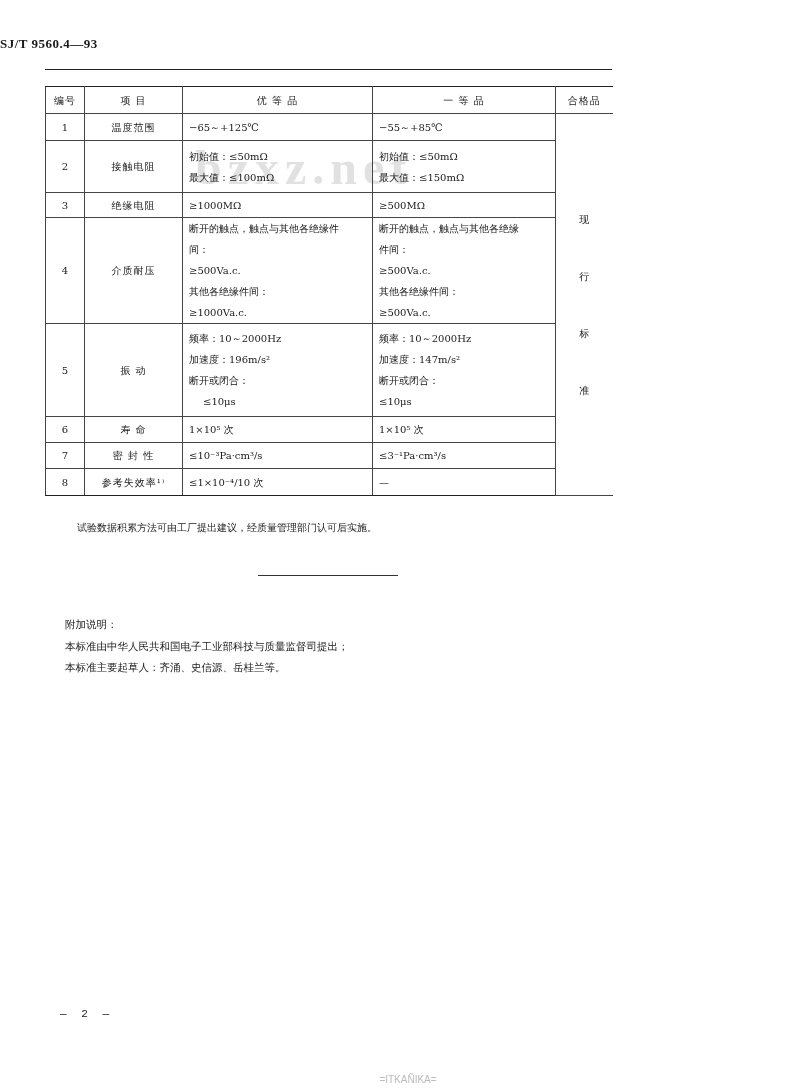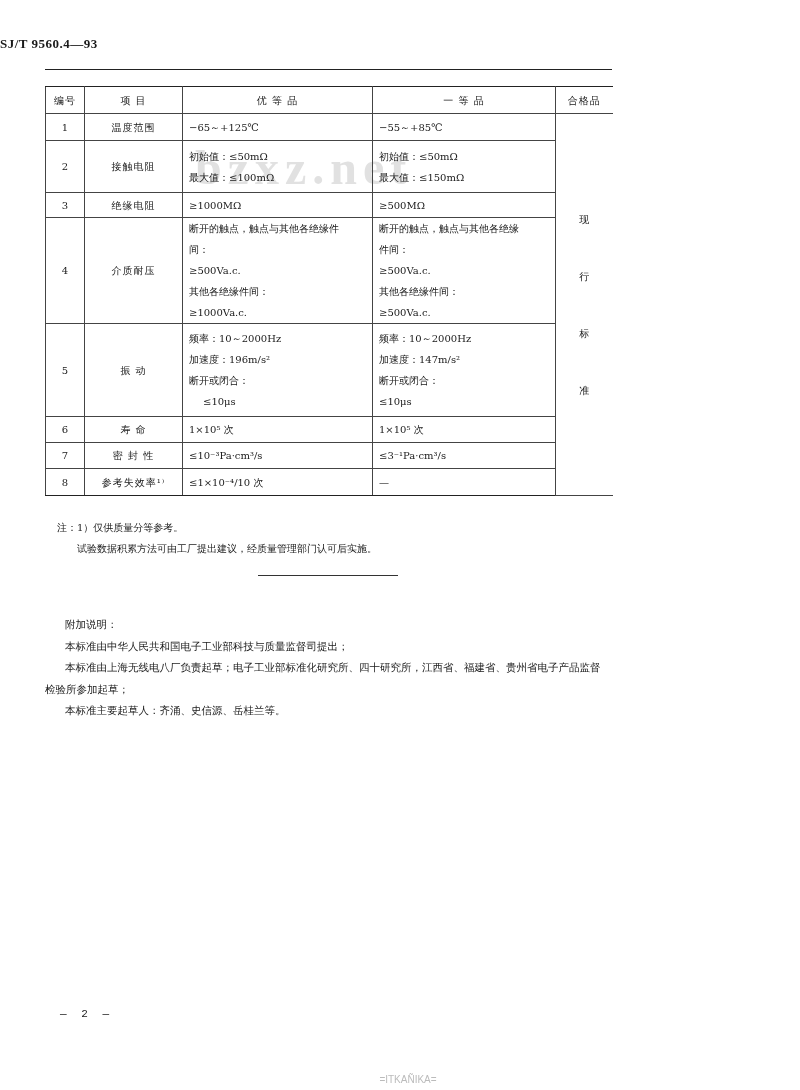--- a/index.html
+++ b/index.html
@@ -184,27 +184,25 @@
           <span class="cell-line">≤1×10⁻⁴/10 次</span>
         </td>
         <td class="c-grade">
           <span class="cell-line">—</span>
         </td>
       </tr>
     </tbody>
 </table>
 
 <div class="notes">
-  <div>注：1）仅供质量分等参考。</div>
   <div class="line2">试验数据积累方法可由工厂提出建议，经质量管理部门认可后实施。</div>
 </div>
 
 <div class="divider"></div>
 
 <div class="appendix">
   <div class="title">附加说明：</div>
   <div class="para">本标准由中华人民共和国电子工业部科技与质量监督司提出；</div>
-  <div class="para">本标准由上海无线电八厂负责起草；电子工业部标准化研究所、四十研究所，江西省、福建省、贵州省电子产品监督检验所参加起草；</div>
   <div class="para">本标准主要起草人：齐涌、史信源、岳桂兰等。</div>
 </div>
 
 <div class="page-num">— 2 —</div>
 <div class="footer-mark">=ITKAÑIKA=</div>
 
 </body></html>

